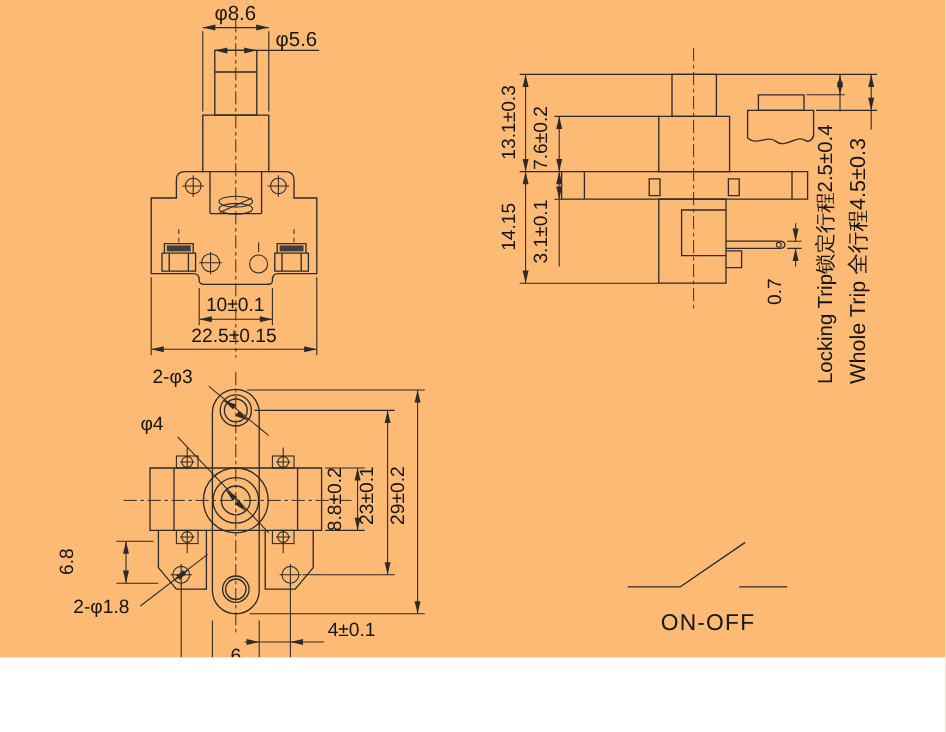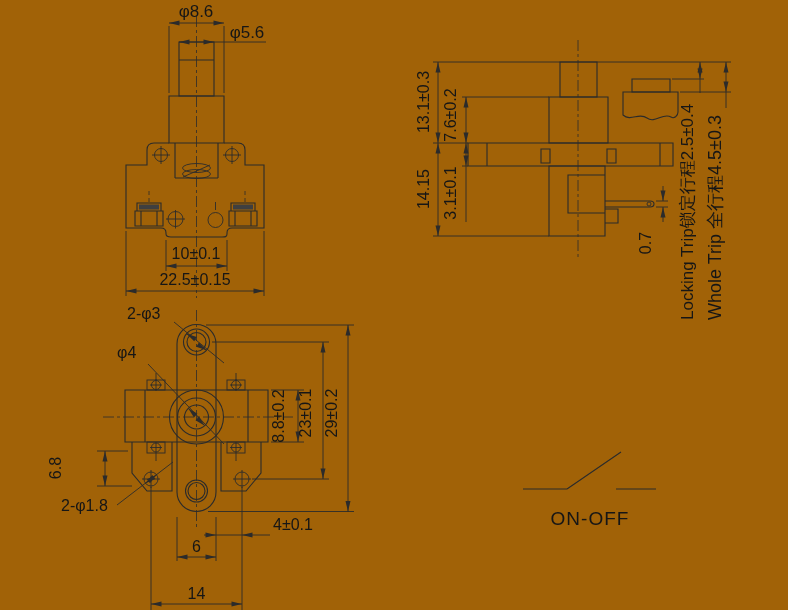--- a/index.html
+++ b/index.html
@@ -1,16 +1,16 @@
 <!DOCTYPE html>
 <html><head>
 <meta charset="utf-8">
 <style>
   html,body { margin:0; padding:0; background:#ffffff; }
-  #stage { width:788px; height:610px; background:#a16207; position:relative; overflow:hidden; }
+  #stage { width:788px; height:548px; background:#fdba74; position:relative; overflow:hidden; }
   svg text { font-family:"Liberation Sans", sans-serif; fill:#161616; }
   .t16 { font-size:16px; }
   .t17 { font-size:17px; }
   .t18 { font-size:18px; }
   .t19 { font-size:19px; letter-spacing:1px; }
   .ln  { stroke:#2b2b2b; stroke-width:1.1; fill:none; }
   .thin{ stroke:#2b2b2b; stroke-width:0.9; fill:none; }
   .cl  { stroke:#2b2b2b; stroke-width:0.8; fill:none; stroke-dasharray:11 3 3 3; }
   .dsh { stroke:#2b2b2b; stroke-width:0.8; fill:none; stroke-dasharray:4 3; }
   .band{ fill:#3f3f3f; stroke:none; }

